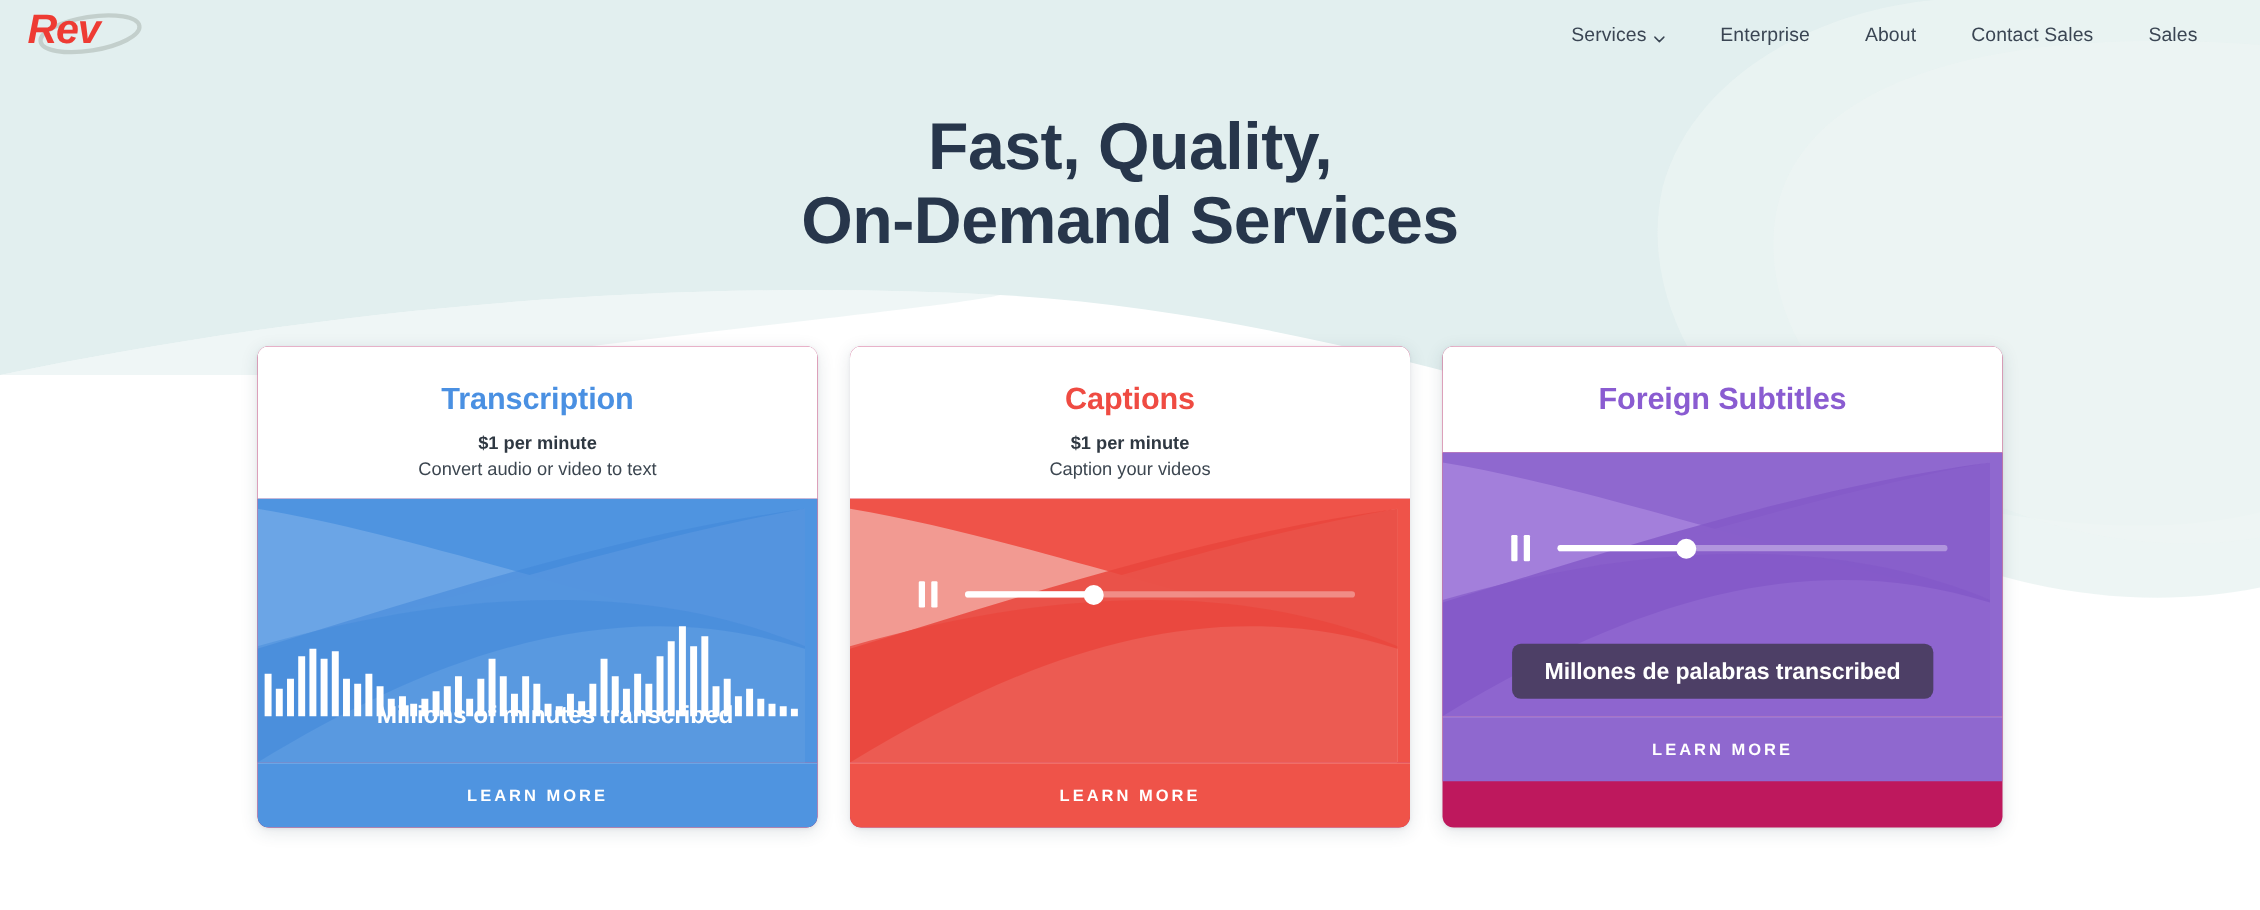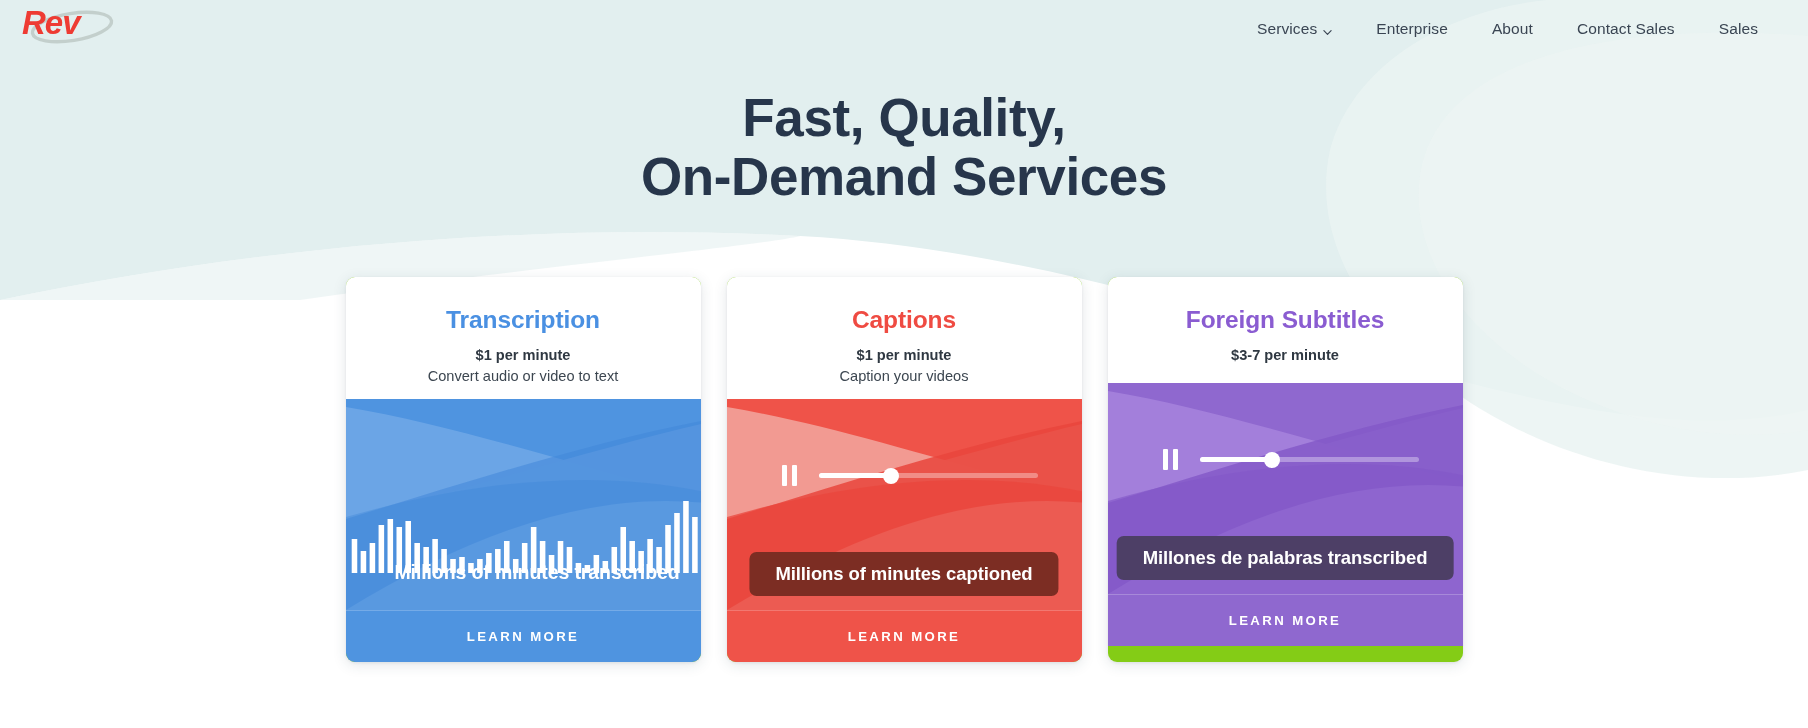--- a/index.html
+++ b/index.html
@@ -62,22 +62,22 @@
   
   .cards {
     position: absolute; top: 277px; left: 0;
     width: 1808px;
     display: flex;
     justify-content: center;
     gap: 26px;
     z-index: 12;
   }
   .card {
-    width: 355px;
-    background: #84cc16;
+    width: 448px;
+    background: #be185d;
     border-radius: 9px;
     box-shadow: 0 3px 14px rgba(40,60,80,0.13), 0 1px 3px rgba(40,60,80,0.08);
     overflow: hidden;
     display: flex; flex-direction: column;
   }
   .card-head {
     padding: 29px 18px 15px 18px;
     text-align: center;
     background: #fff;
   }
@@ -342,34 +342,30 @@
               <i></i>
               <i></i>
             </span>
           <span class="slider">
             <span class="slider-track"></span>
             <span class="slider-fill" style="width:33%"></span>
             <span class="slider-thumb" style="left:33%"></span>
           </span>
         </div>
 
-        <div class="caption-box" style="background:#7c2d23; bottom:14px;">
-          <span>Millions of minutes captioned</span>
-        </div>
       </div>
 
       <div class="card-foot" style="background:#ef5349">
         <span class="foot-label">LEARN MORE</span>
       </div>
     </div>
 
     <div class="card">
       <div class="card-head">
         <div class="card-title" style="color:#8a5cd1">Foreign Subtitles</div>
-        <div class="card-price">$3-7 per minute</div>
       </div>
 
       <div class="card-media" style="background:#8f68cf">
         <svg class="media-svg" width="438" height="211" viewBox="0 0 438 211">
           <rect x="0" y="0" width="438" height="211" fill="#8f68cf"></rect>
           <path d="M0,8 C120,28 250,74 438,120 L438,211 L0,211 Z" fill="#a37fdb"></path>
           <path d="M438,8 C320,28 180,74 0,120 L0,211 L438,211 Z" fill="#a37fdb" opacity="0.9"></path>
           <path d="M0,120 C150,74 290,28 438,8 L438,120 C290,74 150,120 0,211 Z" fill="#8257c7" opacity="0.8"></path>
           <path d="M0,118 C140,78 300,60 438,118 L438,211 L0,211 Z" fill="#8257c7" opacity="0.65"></path>
         </svg>

